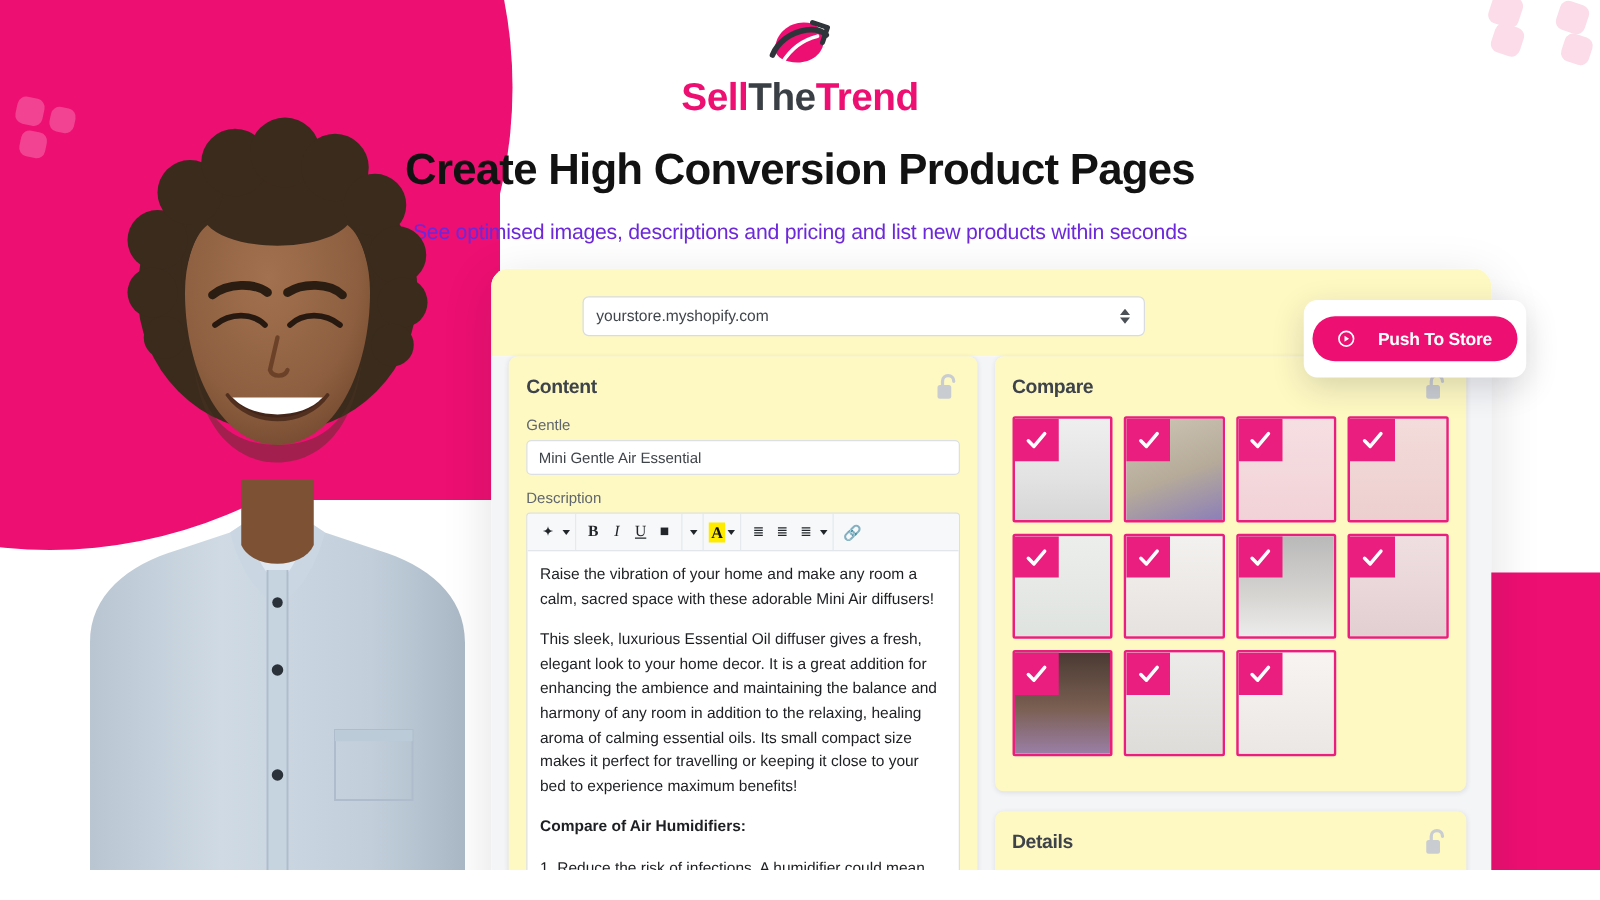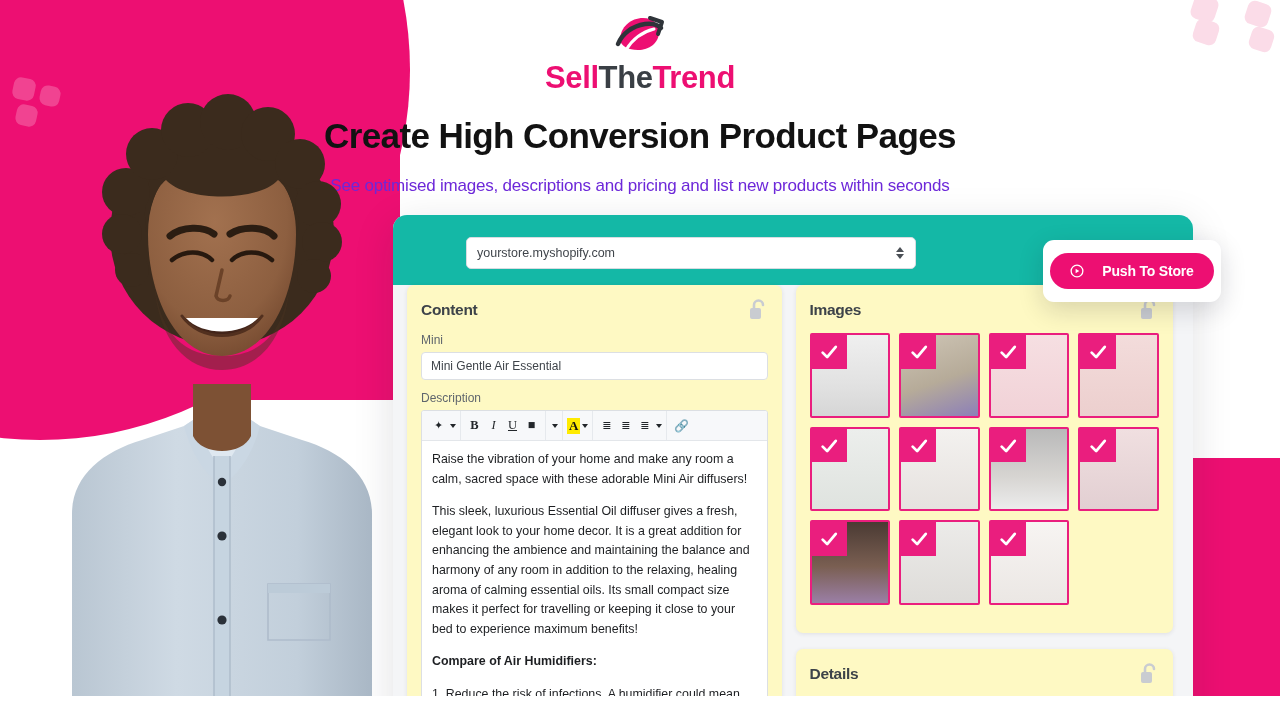--- a/index.html
+++ b/index.html
@@ -99,21 +99,21 @@
     width: 800px; height: 520px;
     background: #ffffff;
     border-radius: 14px 14px 0 0;
     box-shadow: 0 10px 40px rgba(20,20,40,0.13);
     z-index: 10;
     overflow: hidden;
   }
   .app-topbar {
     height: 70px;
     padding: 22px 26px 0 73px;
-    background: #14b8a6;
+    background: #fef9c3;
   }
   .store-select {
     width: 450px; height: 32px;
     border: 1px solid #d8dce1;
     border-radius: 5px;
     background: #fff;
     display: flex; align-items: center;
     padding: 0 10px;
     font-size: 12.5px;
     color: #41464c;
@@ -351,21 +351,21 @@
     <div class="app-body">
 
       <div class="col-left">
         <div class="panel panel-content">
           <svg class="lock-icon" viewBox="0 0 19 21">
             <path d="M5 9 V6 a4.5 4.5 0 0 1 9 0" stroke="#c9ccd1" stroke-width="2.6" fill="none" stroke-linecap="round"></path>
             <rect x="1" y="9" width="11" height="11" rx="2" fill="#c9ccd1"></rect>
           </svg>
           <div class="panel-title">Content</div>
 
-          <div class="field-label">Mini</div>
+          <div class="field-label">Gentle</div>
           <div class="text-input">
             <span>Mini Gentle Air Essential</span>
           </div>
 
           <div class="field-label">Description</div>
 
           <div class="rte">
             <div class="rte-toolbar">
               <div class="tb-group">
                 <span class="tb-btn" style="font-family:'DejaVu Sans',sans-serif;font-size:11px;">✦</span>
@@ -404,21 +404,21 @@
         </div>
       </div>
 
       <div class="col-right">
 
         <div class="panel panel-images">
           <svg class="lock-icon" viewBox="0 0 19 21">
             <path d="M5 9 V6 a4.5 4.5 0 0 1 9 0" stroke="#c9ccd1" stroke-width="2.6" fill="none" stroke-linecap="round"></path>
             <rect x="1" y="9" width="11" height="11" rx="2" fill="#c9ccd1"></rect>
           </svg>
-          <div class="panel-title">Images</div>
+          <div class="panel-title">Compare</div>
           <div class="img-grid" id="img-grid">
               <div class="thumb">
                 <div class="inner" style="background: linear-gradient(rgb(239, 239, 239) 0%, rgb(226, 226, 226) 60%, rgb(214, 214, 214) 100%);"></div>
                 <div class="check">
                   <svg viewBox="0 0 24 24">
                     <path d="M4 13 L9.5 18.5 L20 6" stroke="#fff" stroke-width="3.4" fill="none" stroke-linecap="round" stroke-linejoin="round"></path>
                   </svg>
                 </div>
               </div>
               <div class="thumb">

